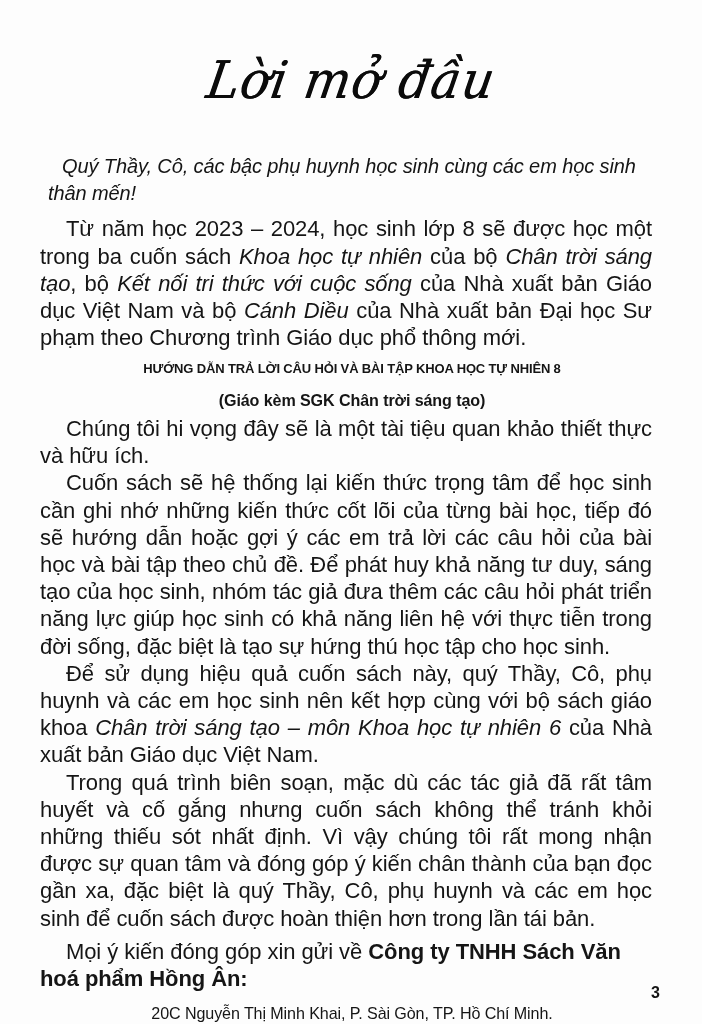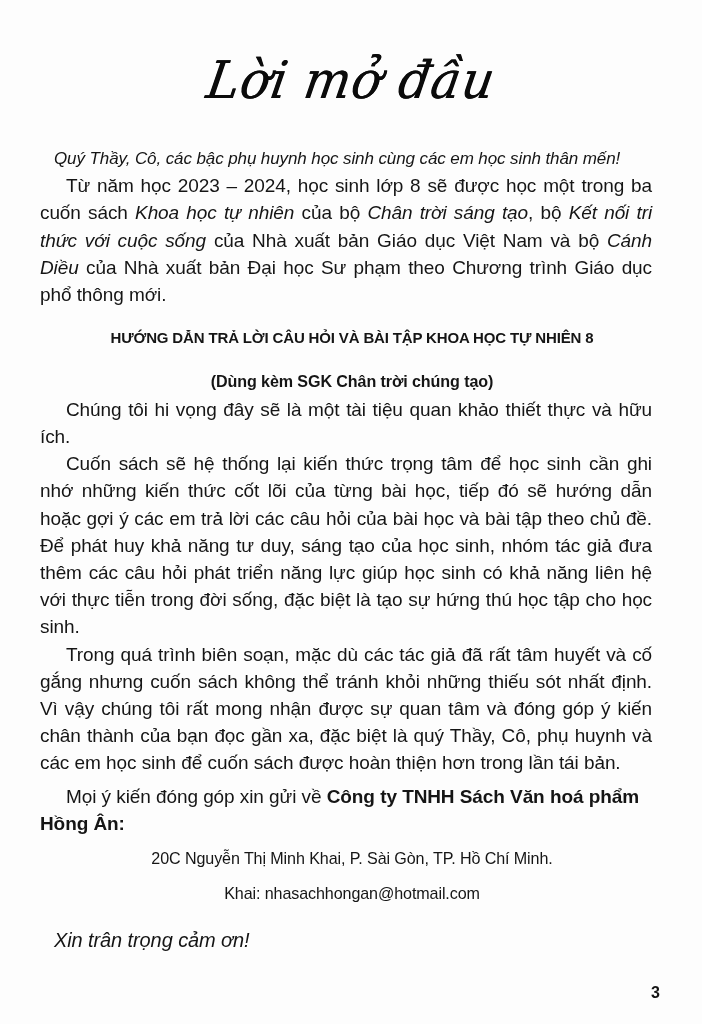--- a/index.html
+++ b/index.html
@@ -49,53 +49,53 @@
   
   .body-frame {
     position: absolute;
     left: 40px;
     top: 145px;
     width: 624px;
   }
 
   p.para {
     margin: 0 12px 0 0;
-    font-size: 19px;
+    font-size: 22px;
     line-height: 27.2px;
     text-align: justify;
     text-justify: inter-word;
     letter-spacing: -0.1px;
     word-spacing: 0.1px;
   }
   p.para.indent {
     text-indent: 26px;
   }
   p.para.last-natural {
     text-align: left;
   }
 
   .it { font-style: italic; }
   .bd { font-weight: bold; text-align: center; }
 
   
   p.greeting {
-    margin: 0;
-    font-size: 17px;
+    margin: 8px;
+    font-size: 20px;
     line-height: 27.2px;
     font-style: italic;
     text-indent: 14px;
     letter-spacing: -0.1px;
   }
 
   
   .heading-main {
-    margin: 16px;
+    margin: 4px;
     text-align: center;
     font-weight: bold;
-    font-size: 15px;
+    font-size: 13px;
     line-height: 28px;
     letter-spacing: -0.15px;
   }
   .heading-sub {
     margin: 0;
     text-align: center;
     font-weight: bold;
     font-size: 16.1px;
     line-height: 27.5px;
     letter-spacing: -0.1px;
@@ -155,26 +155,27 @@
 
   <div class="body-frame">
 
     <p class="greeting">Quý Thầy, Cô, các bậc phụ huynh học sinh cùng các em học sinh thân mến!</p>
 
     <p class="para indent"><span>Từ năm học 2023 – 2024, học sinh lớp 8 sẽ được học một trong ba cuốn sách </span><span class="it">Khoa học tự nhiên</span><span> của bộ </span><span class="it">Chân trời sáng tạo</span><span>, bộ </span><span class="it">Kết nối tri thức với cuộc sống</span><span> của Nhà xuất bản Giáo dục Việt Nam và bộ </span><span class="it">Cánh Diều</span><span> của Nhà xuất bản Đại học Sư phạm theo Chương trình Giáo dục phổ thông mới.</span></p>
 
 
     <p class="heading-main">HƯỚNG DẪN TRẢ LỜI CÂU HỎI VÀ BÀI TẬP KHOA HỌC TỰ NHIÊN 8</p>
 
-    <p class="heading-sub">(Dùng kèm SGK Chân trời chúng tạo)</p>
+    <p class="heading-sub">(Giáo kèm SGK Chân trời sáng tạo)</p>
 
     <p class="para indent">Chúng tôi hi vọng đây sẽ là một tài tiệu quan khảo thiết thực và hữu ích.</p>
 
     <p class="para indent">Cuốn sách sẽ hệ thống lại kiến thức trọng tâm để học sinh cần ghi nhớ những kiến thức cốt lõi của từng bài học, tiếp đó sẽ hướng dẫn hoặc gợi ý các em trả lời các câu hỏi của bài học và bài tập theo chủ đề. Để phát huy khả năng tư duy, sáng tạo của học sinh, nhóm tác giả đưa thêm các câu hỏi phát triển năng lực giúp học sinh có khả năng liên hệ với thực tiễn trong đời sống, đặc biệt là tạo sự hứng thú học tập cho học sinh.</p>
 
+    <p class="para indent"><span>Để sử dụng hiệu quả cuốn sách này, quý Thầy, Cô, phụ huynh và các em học sinh nên kết hợp cùng với bộ sách giáo khoa </span><span class="it">Chân trời sáng tạo – môn Khoa học tự nhiên 6</span><span> của Nhà xuất bản Giáo dục Việt Nam.</span></p>
 
     <p class="para indent">Trong quá trình biên soạn, mặc dù các tác giả đã rất tâm huyết và cố gắng nhưng cuốn sách không thể tránh khỏi những thiếu sót nhất định. Vì vậy chúng tôi rất mong nhận được sự quan tâm và đóng góp ý kiến chân thành của bạn đọc gần xa, đặc biệt là quý Thầy, Cô, phụ huynh và các em học sinh để cuốn sách được hoàn thiện hơn trong lần tái bản.</p>
 
     <div class="gap-sm"></div>
 
     <p class="para indent last-natural"><span>Mọi ý kiến đóng góp xin gửi về </span><span class="bd">Công ty TNHH Sách Văn hoá phẩm Hồng Ân:</span></p>
 
     <p class="center-line">20C Nguyễn Thị Minh Khai, P. Sài Gòn, TP. Hồ Chí Minh.</p>
 
     <p class="center-line">Khai: nhasachhongan@hotmail.com</p>

